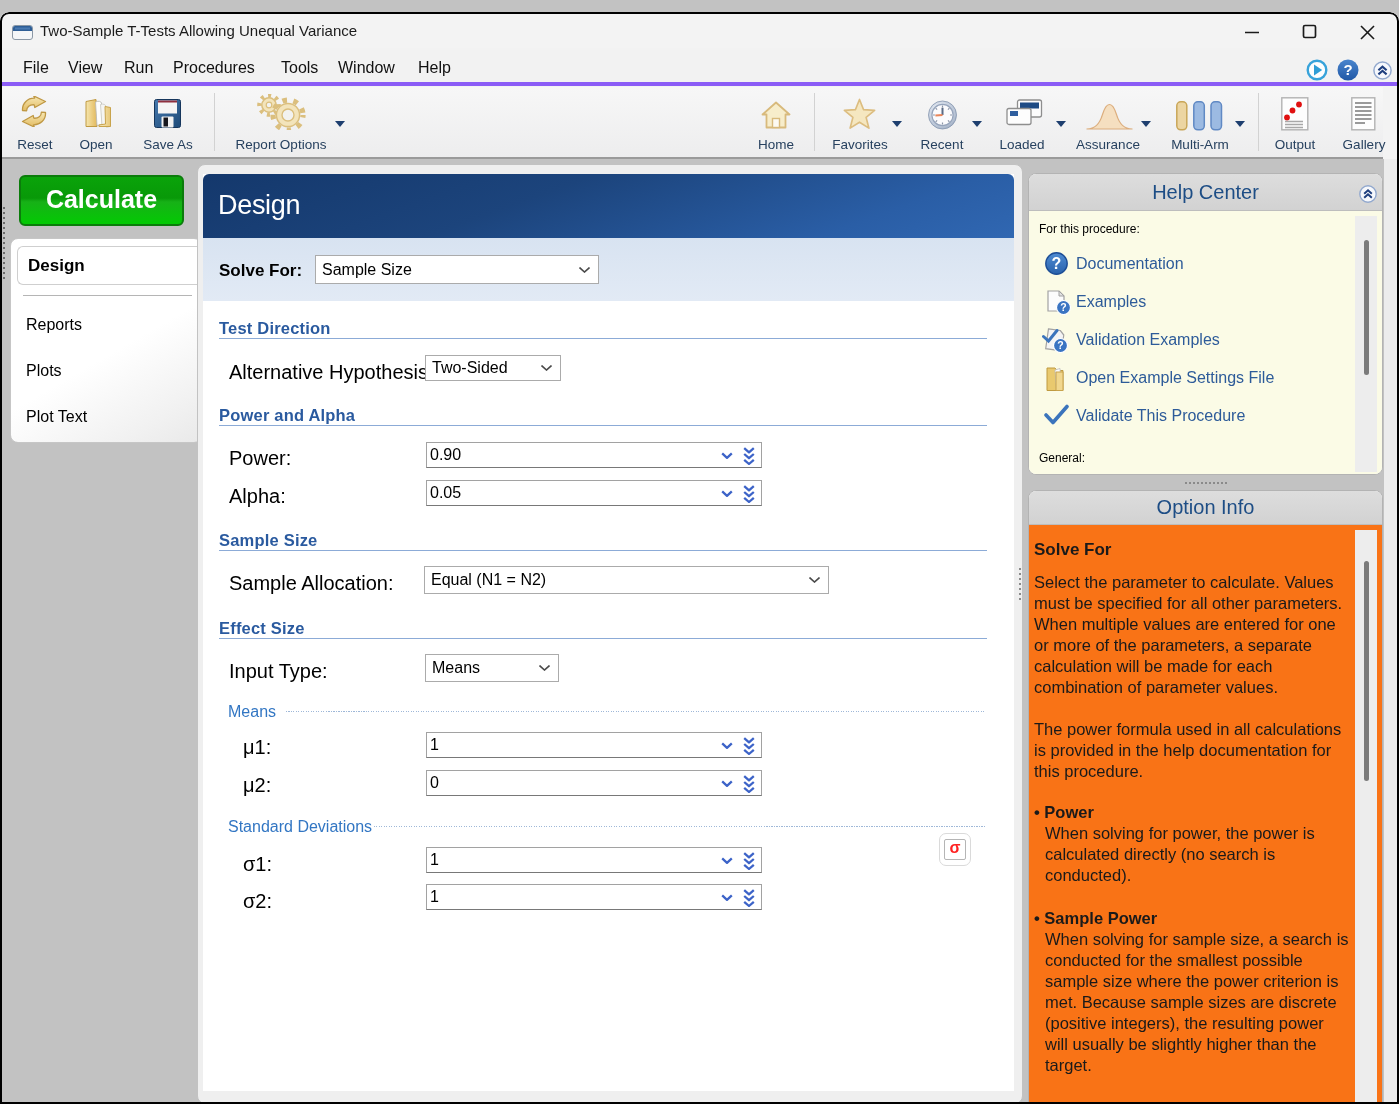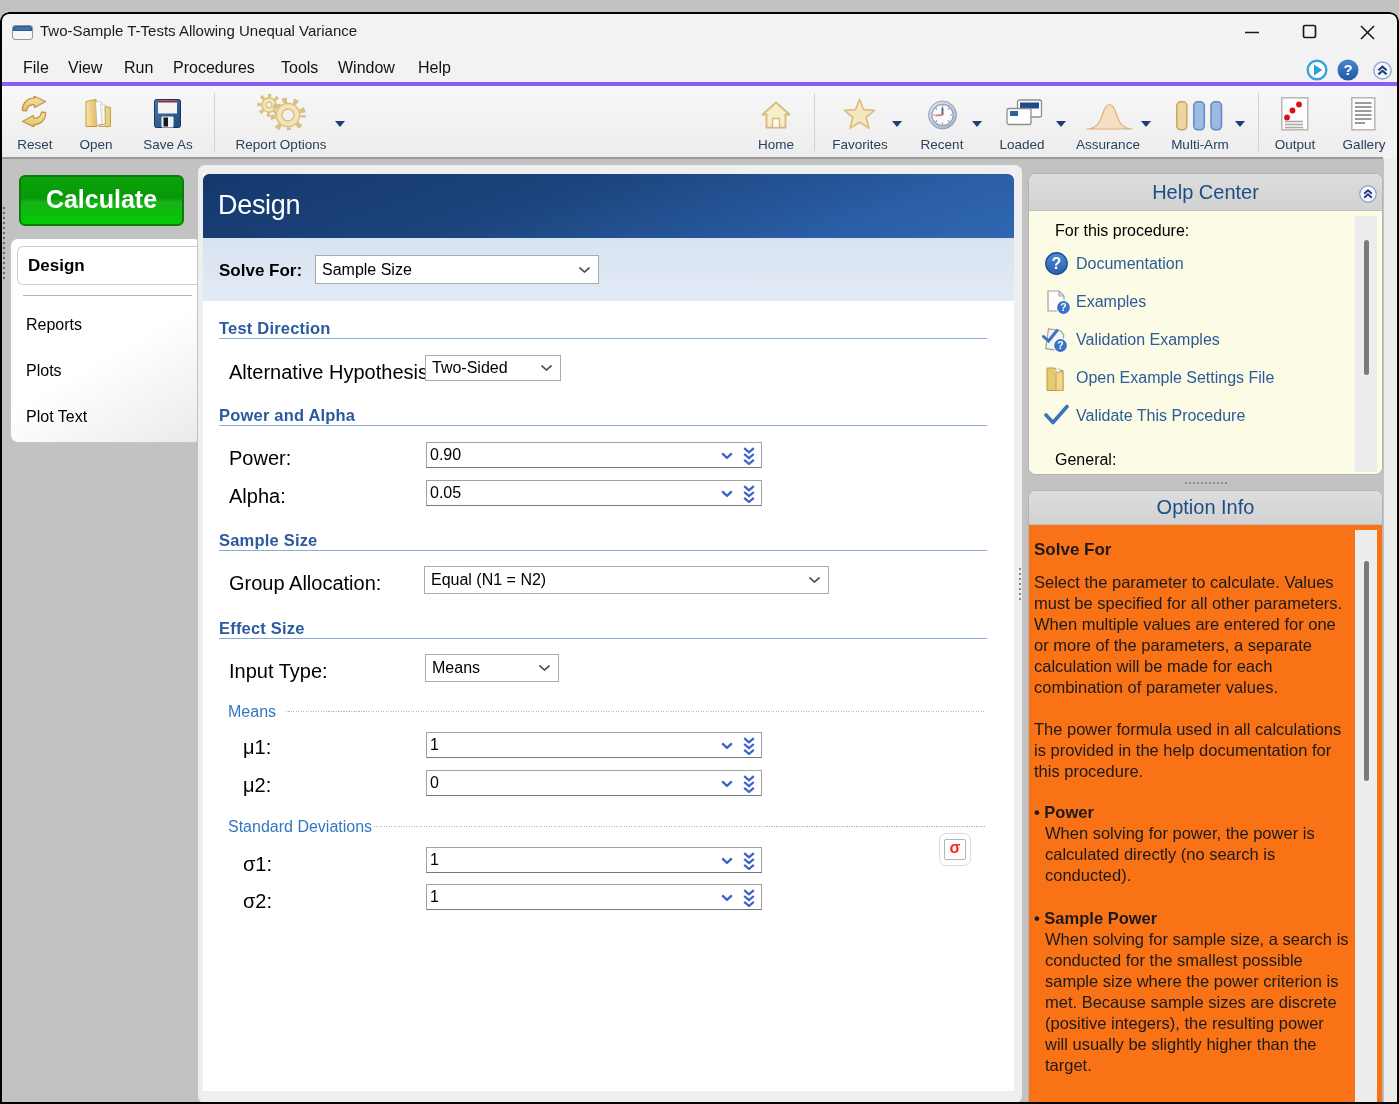--- a/index.html
+++ b/index.html
@@ -57,21 +57,21 @@
 
 #sigbtn { position:absolute; left:939px; top:821px; width:32px; height:33px; background:#fff; border:1px solid #dadada; border-radius:7px; }
 #sigin { position:absolute; left:4px; top:5px; width:22px; height:21px; border:1.5px solid #b5b5b5; border-radius:2px; text-align:center; }
 
 
 .rpanel { position:absolute; left:1028px; width:355px; border:1px solid #b3b3b3; border-radius:8px; background:#fff; overflow:hidden; }
 .rhdr { position:absolute; left:0; top:0; right:0; height:37px; background:linear-gradient(#dddddd,#d2d2d2); border-bottom:1px solid #bdbdbd; }
 .rtitle { position:absolute; width:100%; text-align:center; top:7px; font-size:20px; color:#1d4d85; }
 #helpbody { position:absolute; left:0; top:37px; right:0; bottom:0; background:#fbfbe6; }
 .helpitem { position:absolute; left:47px; font-size:16px; color:#2d5b99; }
-.hblack { position:absolute; left:26px; font-size:16px; color:#000; }
+.hblack { position:absolute; left:10px; font-size:12px; color:#000; }
 .sbtrack { position:absolute; width:22px; background:#ededed; }
 .sbthumb { position:absolute; width:5px; border-radius:3px; background:#7b7b7b; }
 
 #optbody { position:absolute; left:0; top:37px; right:0; bottom:0; background:#f97316; }
 .otext { position:absolute; left:5px; font-size:16.5px; color:#1a1a1a; line-height:21px; white-space:pre; }
 .obold { font-weight:bold; }
 </style>
 </head>
 <body>
 <div id="win">
@@ -321,21 +321,21 @@
         <g fill="none" stroke="#3c63c8" stroke-width="2.3" stroke-linejoin="round">
           <path d="M1.2,1.2 L6,5.4 L10.8,1.2"></path>
           <path d="M1.2,7 L6,11.2 L10.8,7"></path>
           <path d="M1.2,12.8 L6,17 L10.8,12.8"></path>
         </g>
       </svg>
     </div>
 
   <div class="sect" style="top:519px">Sample Size</div>
   <div class="sectline" style="top:538px"></div>
-  <div class="flabel" style="left:229px; top:560px">Group Allocation:</div>
+  <div class="flabel" style="left:229px; top:560px">Sample Allocation:</div>
   <div class="select" style="left:424px; top:554px; width:405px; height:28px;">
       <span>Equal (N1 = N2)</span>
       <svg class="schev" width="11" height="6">
         <path d="M0.5,0.5 L5.5,5 L10.5,0.5" fill="none" stroke="#4a4a4a" stroke-width="1.6"></path>
       </svg>
     </div>
 
   <div class="sect" style="top:607px">Effect Size</div>
   <div class="sectline" style="top:626px"></div>
   <div class="flabel" style="left:229px; top:648px">Input Type:</div>

